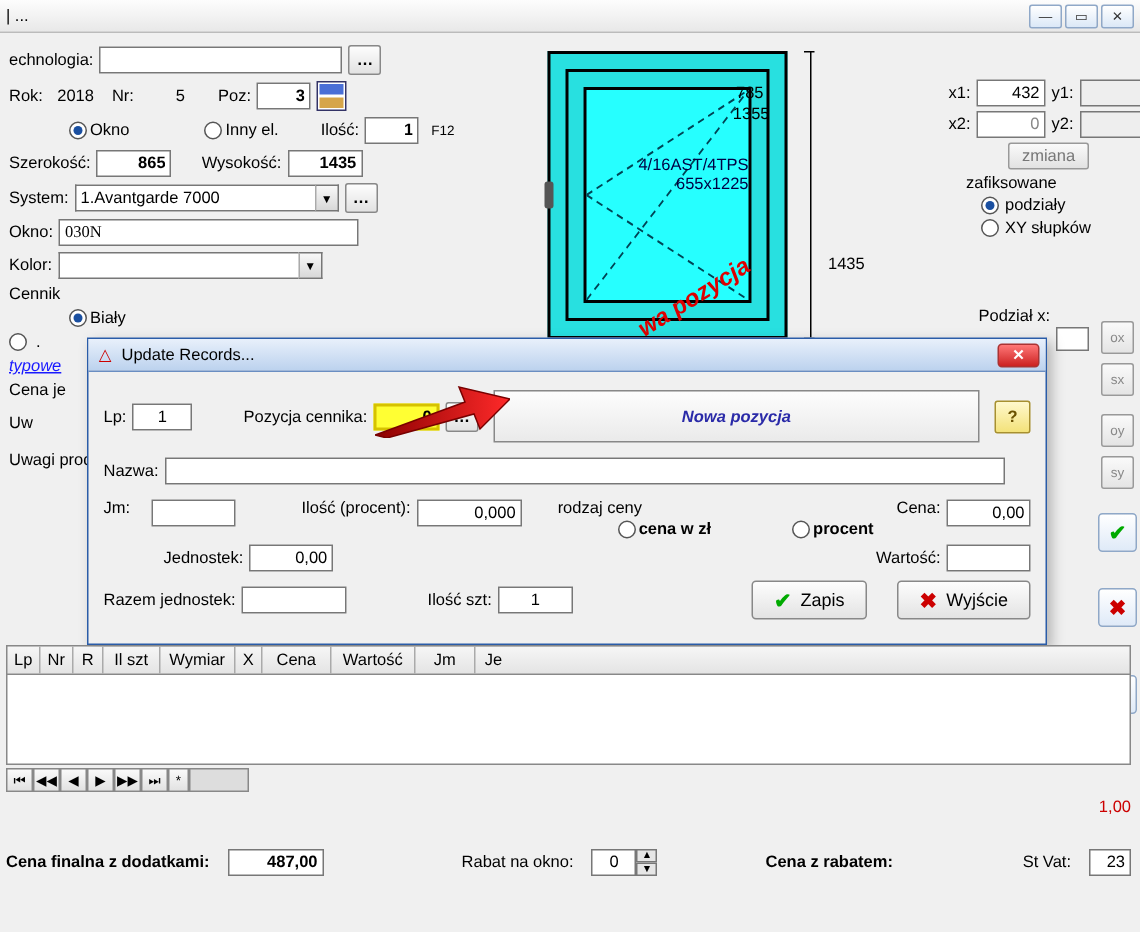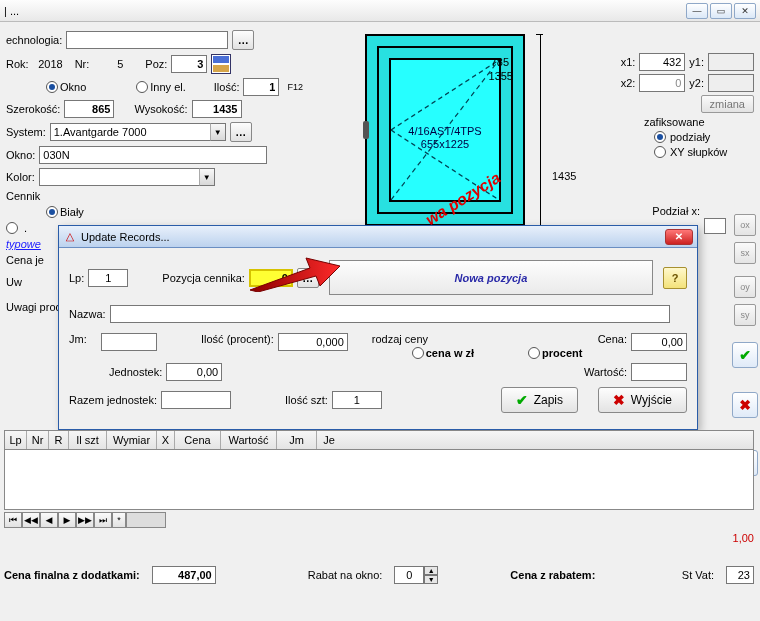--- a/index.html
+++ b/index.html
@@ -72,27 +72,27 @@
   .dim-line-v {
     position:absolute; right:4px; top:6px; height:192px; border-right:1px solid #000;
   }
   .dim-line-v::before,.dim-line-v::after{content:"";position:absolute;right:-3px;width:7px;border-top:1px solid #000;}
   .dim-line-v::before{top:0}.dim-line-v::after{bottom:0}
   .dim-label { position:absolute; font-size:11px; }
   .watermark {
     position:absolute; color:#d00; font-weight:bold; font-size:16px; font-style:italic;
     transform:rotate(-32deg); left:30px; top:130px; white-space:nowrap;
   }
-  .glass-text { position:absolute;width:100%;text-align:center;font-size:11px;color:#004;top:65px;line-height:13px;}
+  .glass-text { position:absolute;width:100%;text-align:right;font-size:11px;color:#004;top:44px;line-height:13px;}
   .handle { position:absolute;left:-4px;top:85px;width:6px;height:18px;background:#555;border-radius:2px;}
   .diag { position:absolute; inset:0; pointer-events:none; }
   .diag svg { width:100%;height:100%; }
   
   .right-panel { position:absolute; right:6px; top:50px; width:110px; font-size:11px; }
-  .rp-row { display:flex; align-items:center; gap:4px; margin:3px 0; justify-content:flex-end;}
+  .rp-row { display:flex; align-items:center; gap:4px; margin:3px 0; justify-content:center;}
   .rp-row .field { width:46px; }
   .rp-btn {
     border:1px solid #999; background:linear-gradient(#fafafa,#e2e2e2);
     padding:2px 8px; border-radius:2px; color:#777;
   }
   .group-title { }
   .podzial-lbl { position:absolute; right:60px; top:205px; }
   .mini-btn {
     position:absolute; width:22px;height:22px;border:1px solid #999;
     background:linear-gradient(#fafafa,#e4e4e4);border-radius:2px;
@@ -217,21 +217,21 @@
     <span class="lbl">System:</span>
     <div class="combo">
       <input class="field left" style="width: 160px;" value="1.Avantgarde 7000">
       <div class="arrow">▼</div>
     </div>
     <div class="browse-btn">…</div>
   </div>
 
   <div class="row">
     <span class="lbl">Okno:</span>
-    <input class="field left" style="width: 228px;" value="030N">
+    <input class="field left" style="width: 200px; font-family: Liberation Serif, serif;" value="030N">
   </div>
 
   <div class="row">
     <span class="lbl">Kolor:</span>
     <div class="combo">
       <input class="field left" style="width: 160px;" value="">
       <div class="arrow">▼</div>
     </div>
   </div>
 

